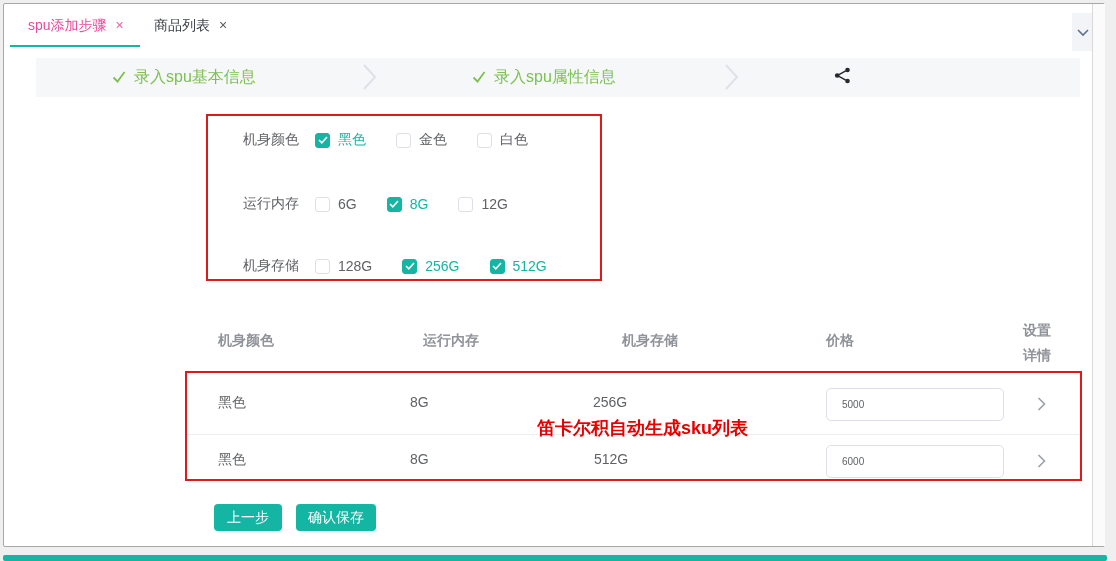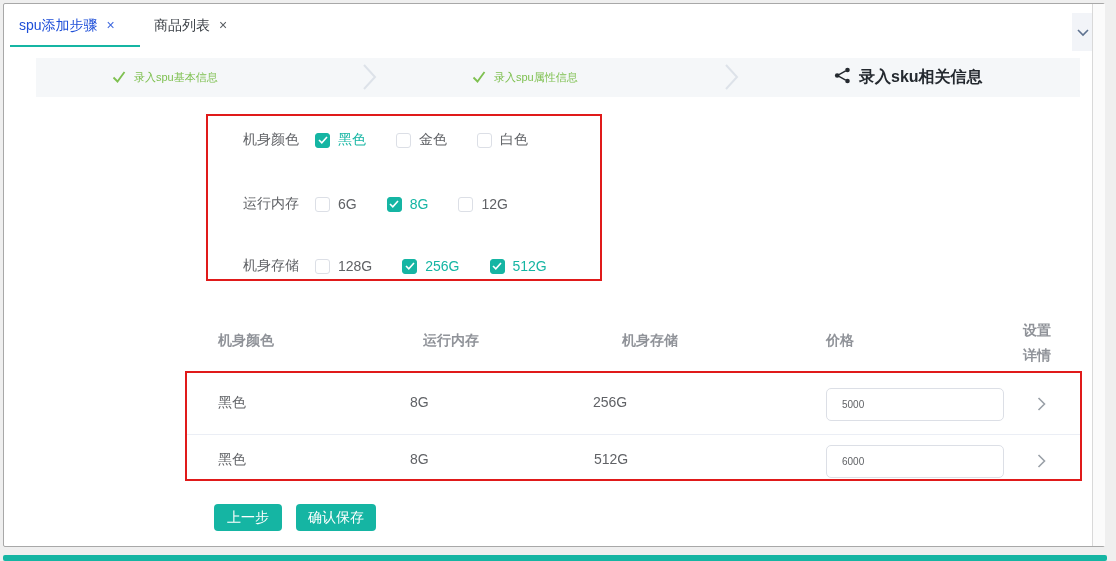--- a/index.html
+++ b/index.html
@@ -9,39 +9,39 @@
     font-family:"Liberation Sans","DejaVu Sans",sans-serif;
     color:#303133;
   }
   .window{
     position:absolute;left:3px;top:3px;width:1102px;height:544px;
     box-sizing:border-box;border:1px solid #a8a8a8;border-radius:2px;
     background:#fff;
   }
   
   .tab{position:absolute;top:0;height:42px;line-height:42px;font-size:14px;white-space:nowrap;}
-  .tab-active{left:15px;color:#1d4ed8;}
+  .tab-active{left:24px;color:#ec4899;}
   .tab-plain{left:150px;color:#3a3f45;}
   .tab .close{margin-left:9px;font-size:14px;opacity:.85;}
   .tab-underline{position:absolute;left:6px;top:41px;width:130px;height:2px;background:#15b5a3;}
   .tabs-dropdown{
     position:absolute;left:1068px;top:9px;width:22px;height:38px;
     background:#f2f4f8;display:flex;align-items:center;justify-content:center;
   }
   .scroll-gutter{
     position:absolute;left:1088px;top:0;width:13px;height:542px;
     background:#fbfbfb;border-left:1px solid #d9d9d9;box-sizing:border-box;
   }
   
   .stepsbar{
     position:absolute;left:32px;top:54px;width:1044px;height:39px;
     background:#f5f7f9;
   }
   .step{position:absolute;top:0;height:39px;display:flex;align-items:center;gap:8px;white-space:nowrap;}
-  .step-done{color:#7ec050;font-size:11px;}
+  .step-done{color:#7ec050;font-size:16px;}
   .step-active{color:#24292f;font-size:16px;font-weight:700;}
   .step1{left:76px;} .step2{left:436px;} .step3{left:798px;}
   .sep{position:absolute;top:5px;} .sep1{left:326px;} .sep2{left:688px;}
   
   .attr-box{
     position:absolute;left:202px;top:110px;width:396px;height:167px;
     box-sizing:border-box;border:2px solid #e01a1a;
   }
   .attr-row{position:absolute;left:35px;display:flex;align-items:center;height:20px;font-size:14px;}
   .attr-row-1{top:14px;} .attr-row-2{top:78px;} .attr-row-3{top:140px;}
@@ -142,21 +142,20 @@
     </span>
     <div class="step step3 step-active">
       <span>
         <svg width="17" height="17" viewBox="0 0 17 17">
           <circle cx="3.2" cy="8.5" r="2.3" fill="#24292f"></circle>
           <circle cx="13.5" cy="3" r="2.3" fill="#24292f"></circle>
           <circle cx="13.5" cy="14" r="2.3" fill="#24292f"></circle>
           <path d="M5 7.6l6.7-3.7M5 9.4l6.7 3.7" stroke="#24292f" stroke-width="1.5"></path>
         </svg>
       </span>
-      <span>录入sku相关信息</span>
     </div>
   </div>
 
   <div class="attr-box">
     <div class="attr-row attr-row-1">
       <span class="attr-label">机身颜色</span>
       <div class="opts">
         <label class="cb-item checked">
           <span class="cb">
               <svg class="tick" width="10" height="8" viewBox="0 0 10 8">
@@ -248,19 +247,20 @@
   <div class="td r2c1">黑色</div>
   <div class="td r2c2">8G</div>
   <div class="td r2c3">512G</div>
   <input class="price price2" value="6000" style="">
   <button class="arrow-btn arrow2">
     <svg width="9" height="14" viewBox="0 0 9 14">
         <path d="M1.5 1l6 6-6 6" stroke="#9aa0a8" stroke-width="1.6" fill="none"></path>
       </svg>
   </button>
 
+  <div class="annotation">笛卡尔积自动生成sku列表</div>
 
   <button class="btn btn-prev">上一步</button>
   <button class="btn btn-save">确认保存</button>
 
 </div>
 
 <div class="bottom-bar"></div>
 
 </body></html>

